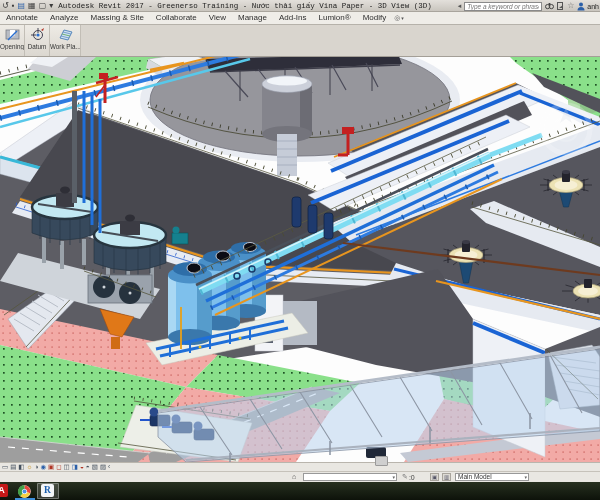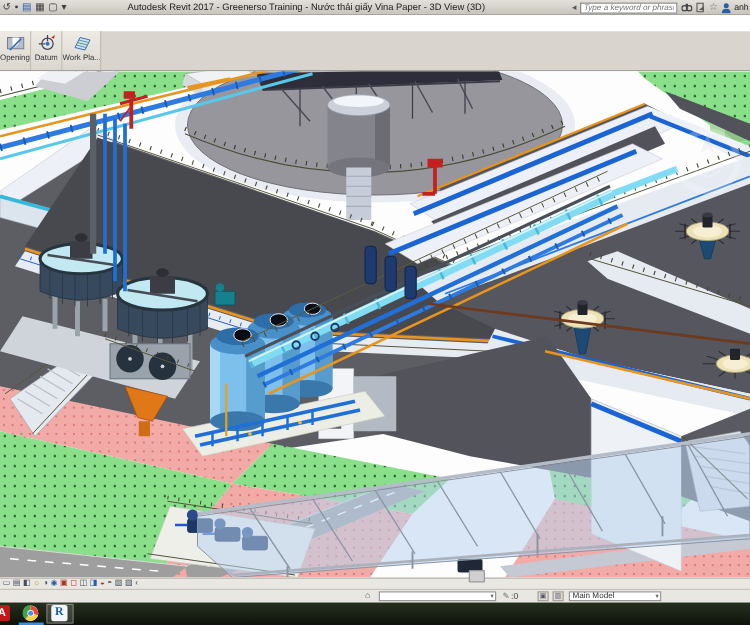--- a/index.html
+++ b/index.html
@@ -5,21 +5,21 @@
   html,body{margin:0;padding:0;}
   #app{position:relative;width:600px;height:500px;overflow:hidden;background:#fff;
        font-family:"Liberation Sans","DejaVu Sans",sans-serif;-webkit-font-smoothing:antialiased;}
   
   #titlebar{position:absolute;top:0;left:0;width:600px;height:12px;
     background:linear-gradient(#e3e0db,#c9c5be);border-bottom:1px solid #a9a59d;box-sizing:border-box;}
   #qat{position:absolute;left:2px;top:0;height:12px;display:flex;align-items:center;gap:3px;}
   .qat-i{font-size:8px;line-height:10px;color:#3c3c3c;cursor:default;}
   .qat-i.blue{color:#2a5fa8;}
   #title-text{position:absolute;left:0;right:110px;top:0;height:12px;line-height:12px;
-    text-align:center;font-size:7.5px;color:#1d1d1d;white-space:nowrap;pointer-events:none;}
+    text-align:center;font-size:7.5px;color:#1d1d1d;white-space:nowrap;pointer-events:none;font-family:Liberation Mono, monospace;}
   #infocenter{position:absolute;right:0;top:0;height:12px;display:flex;align-items:center;gap:3px;padding-right:1px;}
   #ic-collapse{font-size:7px;color:#555;}
   #ic-search{width:78px;height:9px;font-size:6.5px;font-style:italic;color:#888;
     border:1px solid #8a8a8a;background:#fff;padding:0 2px;box-sizing:border-box;font-family:inherit;}
   .ic-ico{display:flex;align-items:center;}
   #ic-star{font-size:8px;color:#6a6a6a;line-height:10px;}
   #ic-user{display:flex;align-items:center;gap:2px;font-size:7px;color:#222;white-space:nowrap;}
   
   #tabrow{position:absolute;top:12px;left:0;width:600px;height:13px;background:#efede8;
     border-bottom:1px solid #b6b2aa;box-sizing:border-box;display:flex;align-items:center;}
@@ -104,20 +104,35 @@
       <span id="ic-user">
         <svg width="8" height="9" viewBox="0 0 8 9">
             <circle cx="4" cy="2.6" r="2" fill="#2a5fa8"></circle>
             <path d="M0.5,8.5 Q0.5,5 4,5 Q7.5,5 7.5,8.5 Z" fill="#2a5fa8"></path>
           </svg>
         <span>anh</span>
       </span>
     </div>
   </div>
 
+  <div id="tabrow">
+    <span class="rtab">Annotate</span>
+    <span class="rtab">Analyze</span>
+    <span class="rtab">Massing &amp; Site</span>
+    <span class="rtab">Collaborate</span>
+    <span class="rtab">View</span>
+    <span class="rtab">Manage</span>
+    <span class="rtab">Add-Ins</span>
+    <span class="rtab">Lumion®</span>
+    <span class="rtab">Modify</span>
+    <span id="tab-extra">
+      <span class="dot">◎</span>
+      <span class="car">▾</span>
+    </span>
+  </div>
 
   <div id="ribbon">
     <div class="rbtn">
       <svg width="15" height="15" viewBox="0 0 15 15">
         <rect x="1" y="3" width="13" height="9" fill="#b8bcc4" stroke="#7a7e86" stroke-width="0.8"></rect>
         <polygon points="5,3 10,3 10,8 5,12" fill="#fff"></polygon>
         <line x1="3" y1="13" x2="12" y2="4" stroke="#2a6fd0" stroke-width="1.4"></line>
       </svg>
       <span class="lbl">Opening</span>
     </div>

